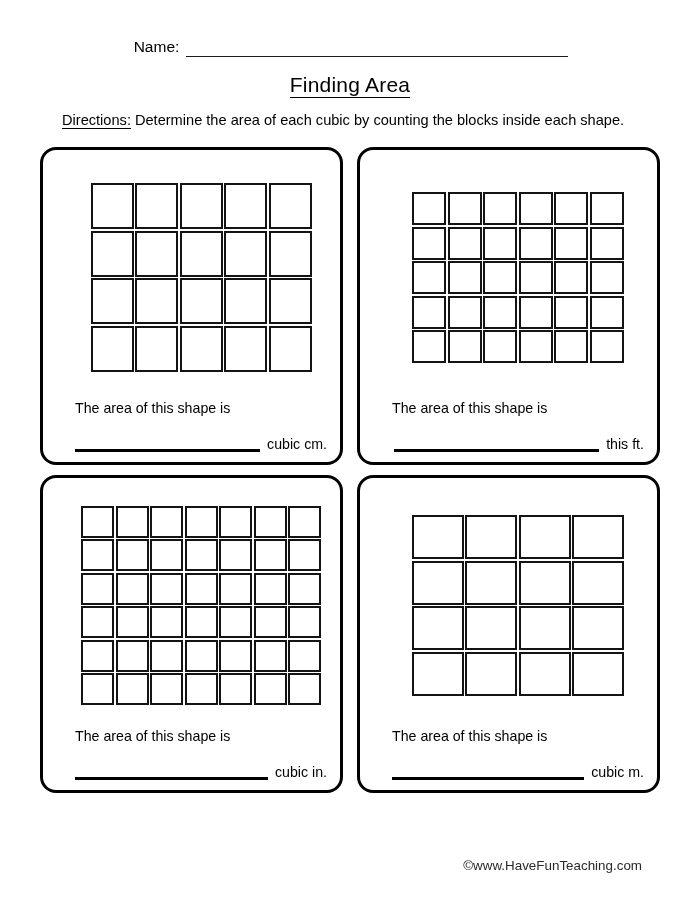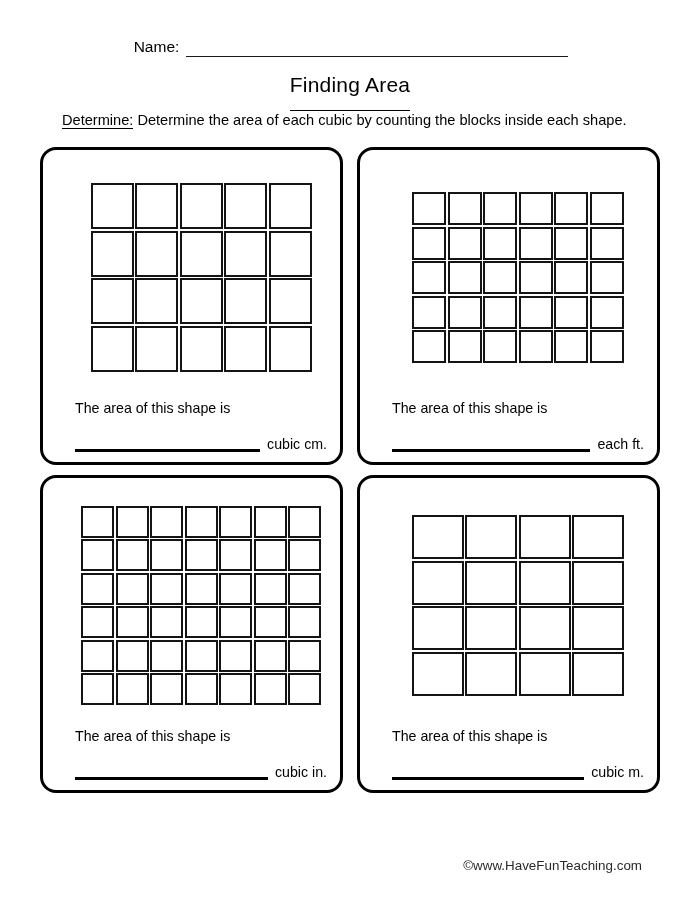--- a/index.html
+++ b/index.html
@@ -47,21 +47,21 @@
   }
 
   .title {
     text-align: center;
     font-size: 21px;
     margin-top: 16px;
     letter-spacing: 0.2px;
   }
   .title span {
     border-bottom: 1.6px solid #000;
-    padding-bottom: 14px;
+    padding-bottom: 1px;
   }
 
   .directions {
     margin: 13px 62px 0 62px;
     font-size: 14.6px;
     line-height: 1.42;
     text-align: left;
   }
   .directions .dir-label {
     border-bottom: 1.4px solid #000;
@@ -150,21 +150,21 @@
   <div class="name-row">
     <span class="name-label">Name:</span>
     <span class="name-line"></span>
   </div>
 
   <div class="title">
     <span>Finding Area</span>
   </div>
 
   <div class="directions">
-    <span class="dir-label">Determine:</span><span>Determine the area of each cubic by counting the blocks inside each shape.</span>
+    <span class="dir-label">Directions:</span><span>Determine the area of each cubic by counting the blocks inside each shape.</span>
   </div>
 
   <div class="cards">
 
     <div class="card">
       <div class="shape-area">
         <div class="blocks" style="grid-template-columns: repeat(5, 43px); grid-template-rows: repeat(4, 46px);">
             <div class="cell"></div>
             <div class="cell"></div>
             <div class="cell"></div>
@@ -228,21 +228,21 @@
             <div class="cell"></div>
             <div class="cell"></div>
             <div class="cell"></div>
             <div class="cell"></div>
           </div>
       </div>
       <div class="answer">
         <div class="answer-text">The area of this shape is</div>
         <div class="answer-line-row">
           <span class="blank-line"></span>
-          <span class="unit">each ft.</span>
+          <span class="unit">this ft.</span>
         </div>
       </div>
     </div>
 
     <div class="card">
       <div class="shape-area">
         <div class="blocks" style="grid-template-columns: repeat(7, 33px); grid-template-rows: repeat(6, 32px);">
             <div class="cell"></div>
             <div class="cell"></div>
             <div class="cell"></div>

